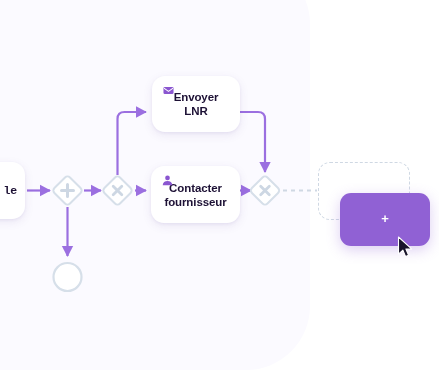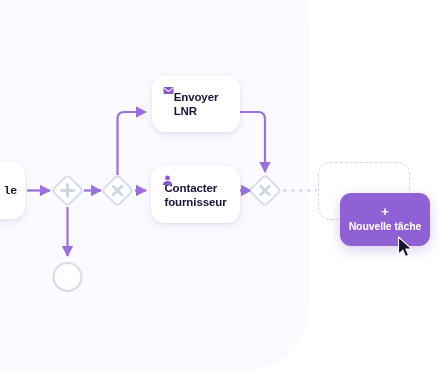--- a/index.html
+++ b/index.html
@@ -54,20 +54,21 @@
     top: 9px;
     width: 11px;
     height: 11px;
     line-height: 0;
   }
   .task-label {
     color: #1d1135;
     font-size: 11.5px;
     font-weight: bold;
     line-height: 14px;
+    text-align: center;
     letter-spacing: -0.1px;
     padding: 0 8px;
     white-space: pre-line;
   }
 
   #card-envoyer-lnr {
     left: 152px;
     top: 76px;
     width: 88px;
     height: 56px;
@@ -235,18 +236,17 @@
       <circle cx="7" cy="3.7" r="3" fill="#8a56d0"></circle>
       <path d="M0.9,13 C0.9,9.6 3.6,7.6 7,7.6 C10.4,7.6 13.1,9.6 13.1,13 Z" fill="#8a56d0"></path>
     </svg>
   </span>
   <span class="task-label">Contacter
 fournisseur</span>
 </div>
 
 <div id="button-new-task">
   <span class="plus-glyph">+</span>
-  <span class="btn-label">Nouvelle tâche</span>
 </div>
 
 <svg id="mouse-cursor" viewBox="0 0 18 24" xmlns="http://www.w3.org/2000/svg">
   <path d="M1.5,1 L1.5,18.2 L5.9,14.2 L8.6,20.6 L11.6,19.3 L8.9,13.1 L14.6,12.9 Z" fill="#19142b" stroke="#ffffff" stroke-width="1.1" stroke-linejoin="round"></path>
 </svg>
 
 </body></html>

